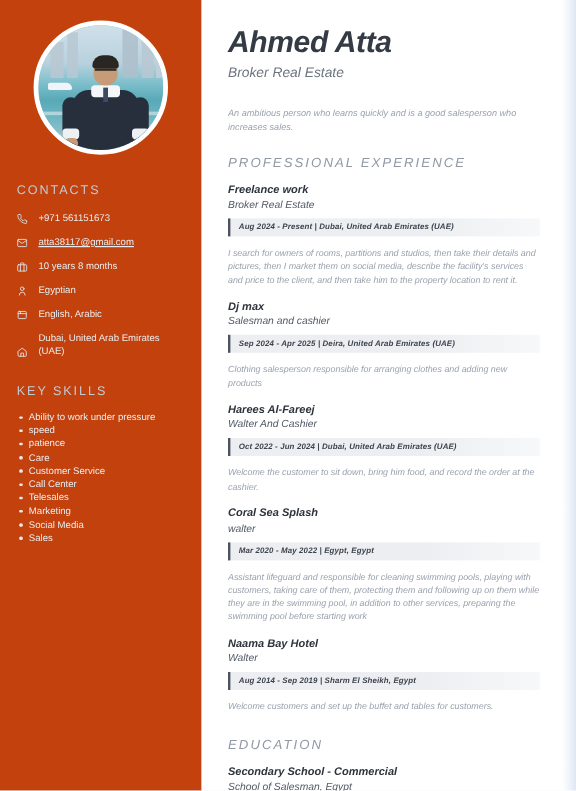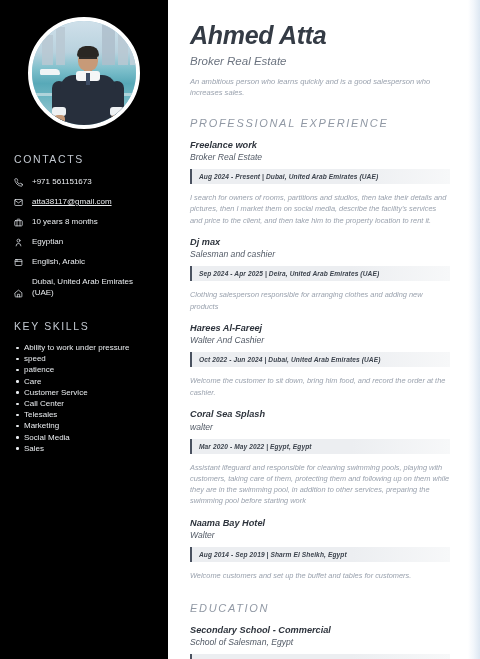--- a/index.html
+++ b/index.html
@@ -20,21 +20,21 @@
     content: "";
     position: absolute;
     top: 0; right: 0; width: 12px; height: 100%;
     background: linear-gradient(to right, #ffffff 0%, #f2f6fb 45%, #dde7f2 100%);
     pointer-events: none;
   }
 
   
   .sidebar {
     width: 168px; height: 100%;
-    background: #000000;
+    background: #c2410c;
     padding: 0 14px;
     color: #e8ebef;
     flex: 0 0 168px;
   }
   .photo-wrap {
     margin: 17px auto 0;
     width: 112px; height: 112px;
     border-radius: 50%;
     border: 4px solid #ffffff;
     overflow: hidden;
@@ -137,21 +137,21 @@
   .role {
     font-size: 11.5px;
     color: #6c7480;
     margin-top: 5px;
     font-weight: 400;
   }
   .summary {
     font-size: 7.6px;
     line-height: 11.5px;
     color: #9aa2ae;
-    margin-top: 9px;
+    margin-top: 22px;
     max-width: 275px;
   }
   .sec-title {
     margin-top: 18px;
     font-size: 11px;
     letter-spacing: 1.7px;
     color: #9098a4;
     font-weight: 400;
   }
   .job { margin-top: 11px; }

